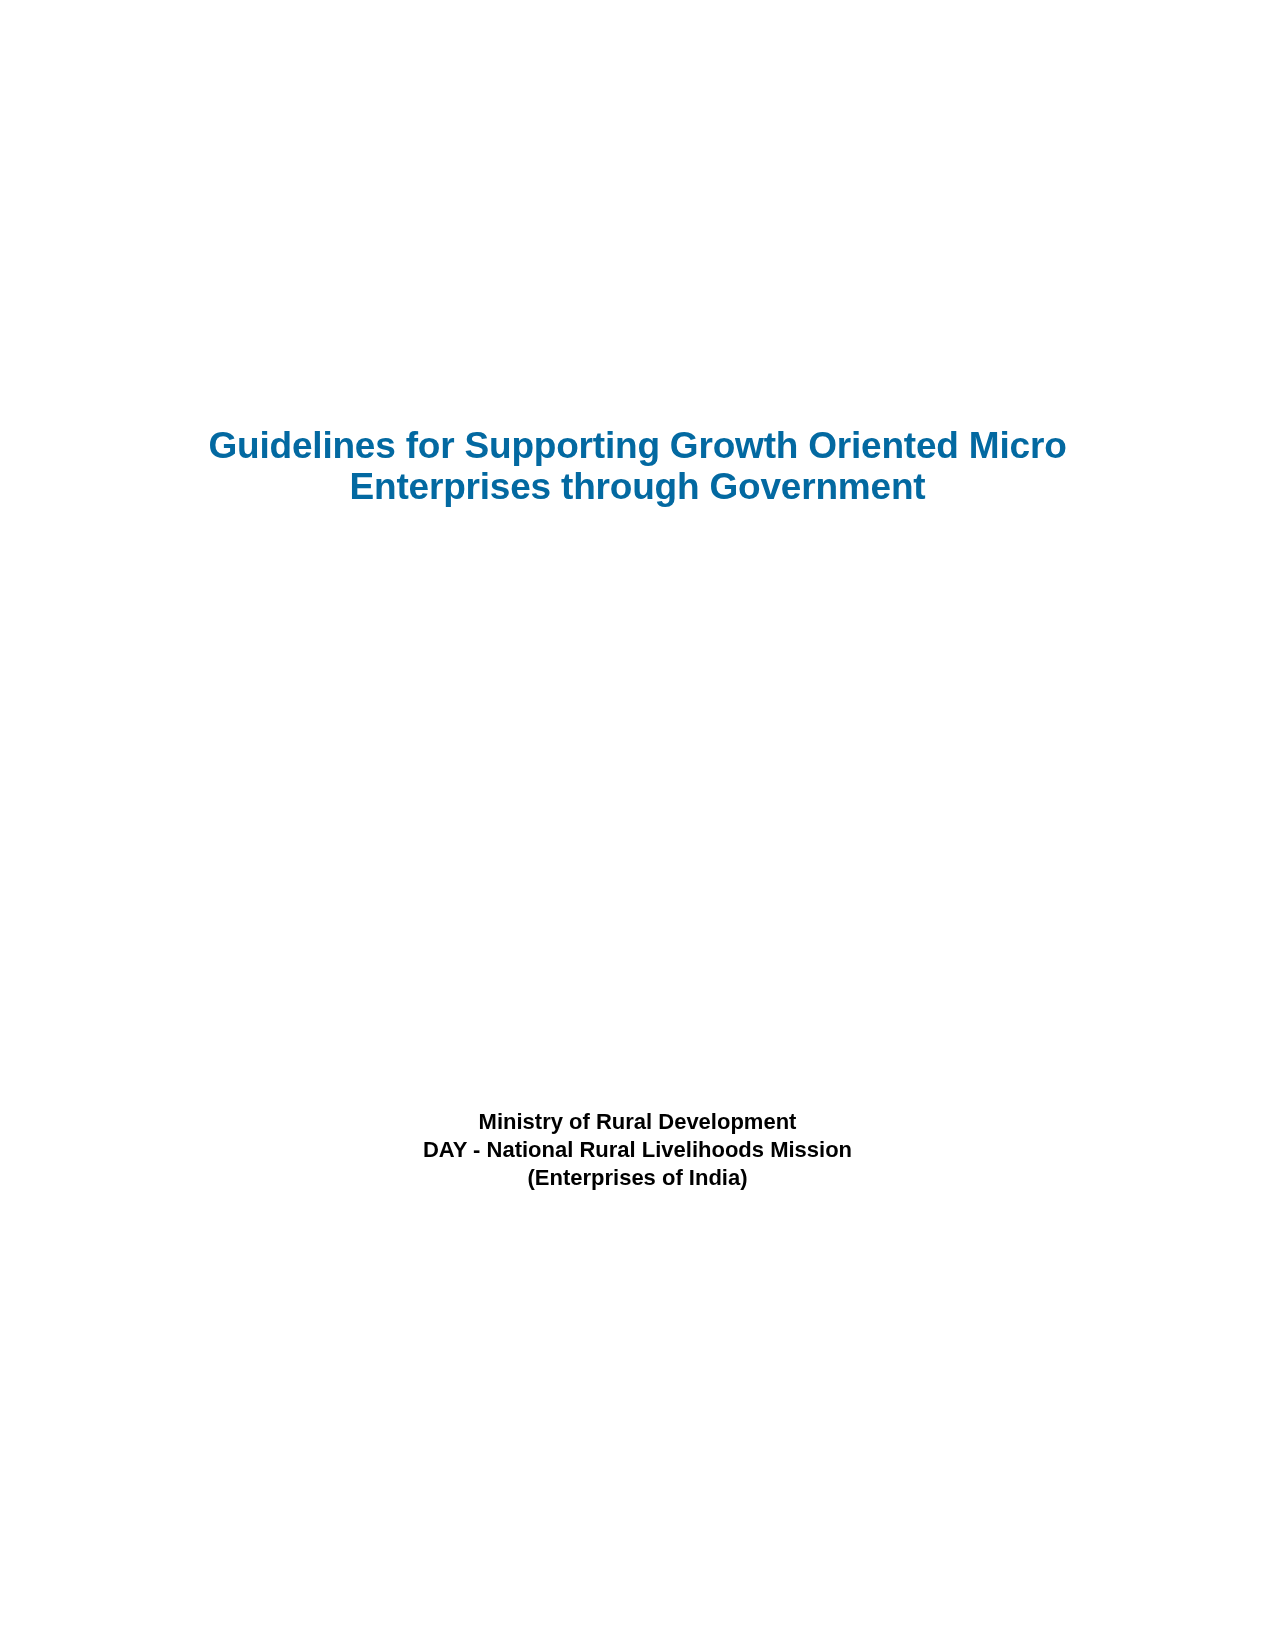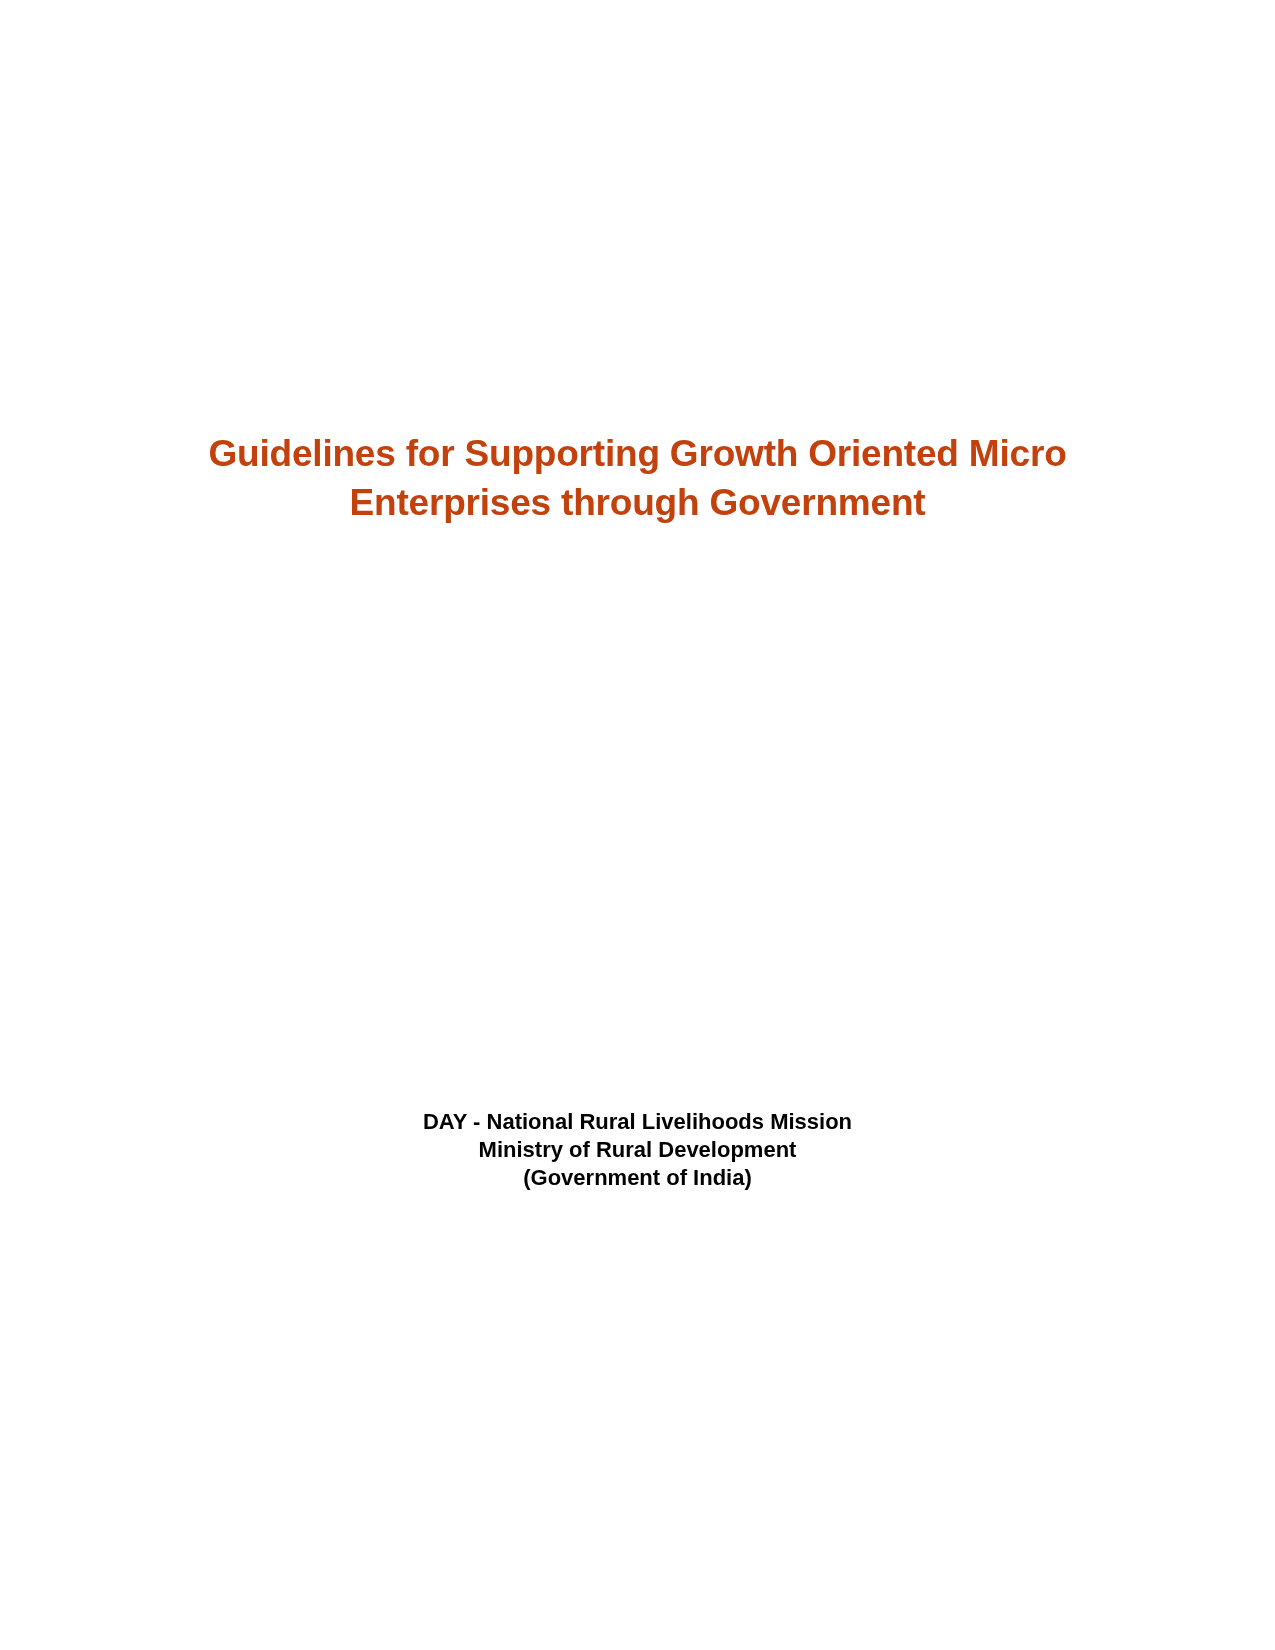--- a/index.html
+++ b/index.html
@@ -22,22 +22,22 @@
     left: 170px;
     top: 425px;
     width: 935px;
     text-align: center;
   }
   .doc-title {
     font-size: 37px;
     font-weight: bold;
     line-height: 1.12;
     letter-spacing: -0.2px;
-    color: #c2410c;
-    margin: 8px;
+    color: #0369a1;
+    margin: 0;
   }
   .footer-block {
     position: absolute;
     left: 170px;
     top: 1108px;
     width: 935px;
     text-align: center;
   }
   .footer-line {
     font-size: 22px;
@@ -51,18 +51,18 @@
 <body>
 
 <div class="page">
 
   <div class="title-block">
     <div class="doc-title">Guidelines for Supporting Growth Oriented Micro</div>
     <div class="doc-title">Enterprises through Government</div>
   </div>
 
   <div class="footer-block">
+    <div class="footer-line">Ministry of Rural Development</div>
     <div class="footer-line">DAY - National Rural Livelihoods Mission</div>
-    <div class="footer-line">Ministry of Rural Development</div>
-    <div class="footer-line">(Government of India)</div>
+    <div class="footer-line">(Enterprises of India)</div>
   </div>
 
 </div>
 
 </body></html>

